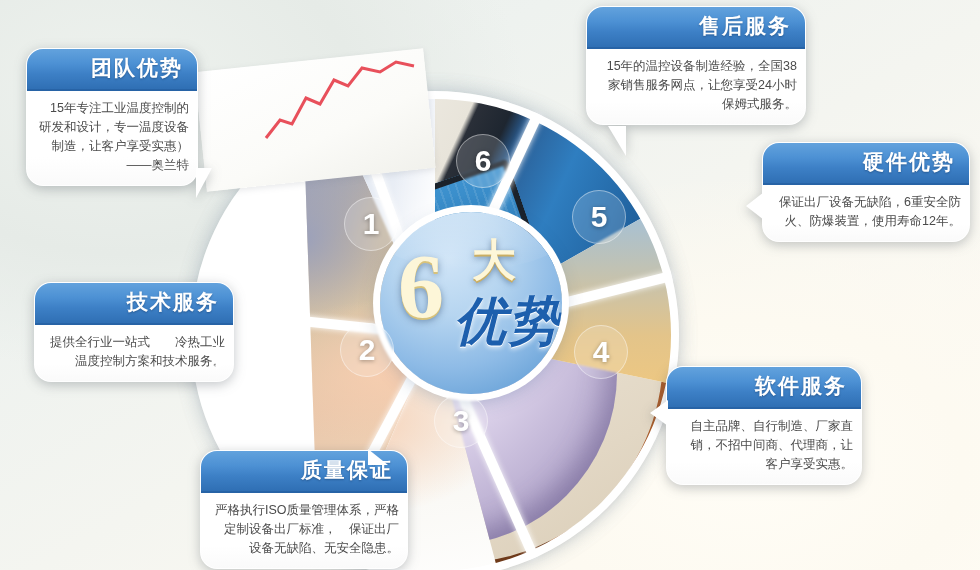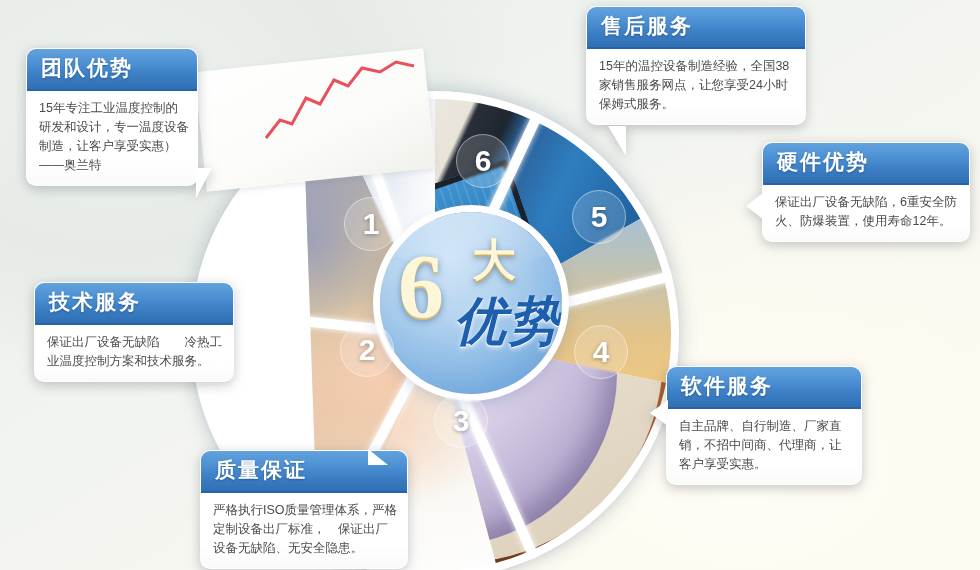--- a/index.html
+++ b/index.html
@@ -170,22 +170,23 @@
     color:#ffffff;font-size:30px;font-weight:600;
     display:flex;align-items:center;justify-content:center;
     text-shadow:0 1px 4px rgba(0,0,0,.35);
     backdrop-filter:blur(1px);
     z-index:4;
   }
 
   
   .callout{position:absolute;z-index:9;filter:drop-shadow(0 3px 6px rgba(60,70,80,.30));}
   .cbox{
-    background:#ffffff;border-radius:10px;overflow:hidden;
+    background:#ffffff;border-radius:17px;overflow:hidden;
     border:1px solid rgba(255,255,255,.9);
+    text-align:right;
   }
   .chead{
     background:linear-gradient(180deg,#62a2dd 0%,#4d91d4 36%,#3d80c6 62%,#2f6fb4 100%);
     color:#ffffff;font-size:21px;font-weight:700;
     padding:5px 14px 7px 14px;letter-spacing:2px;
     text-shadow:0 1px 2px rgba(20,50,90,.45);
     border-bottom:2px solid #2763a6;
   }
   .cbody{
     color:#4b4b4b;font-size:12.5px;line-height:19px;
@@ -312,18 +313,18 @@
     <div class="cbox">
       <div class="chead">质量保证</div>
       <div class="cbody">严格执行ISO质量管理体系，严格定制设备出厂标准，　保证出厂设备无缺陷、无安全隐患。</div>
     </div>
     <div class="tail"></div>
   </div>
 
   <div class="callout" id="co-tech">
     <div class="cbox">
       <div class="chead">技术服务</div>
-      <div class="cbody">保证出厂设备无缺陷　　冷热工业温度控制方案和技术服务。</div>
+      <div class="cbody">提供全行业一站式　　冷热工业温度控制方案和技术服务。</div>
     </div>
     <div class="tail"></div>
   </div>
 
 </div>
 
 </body></html>

